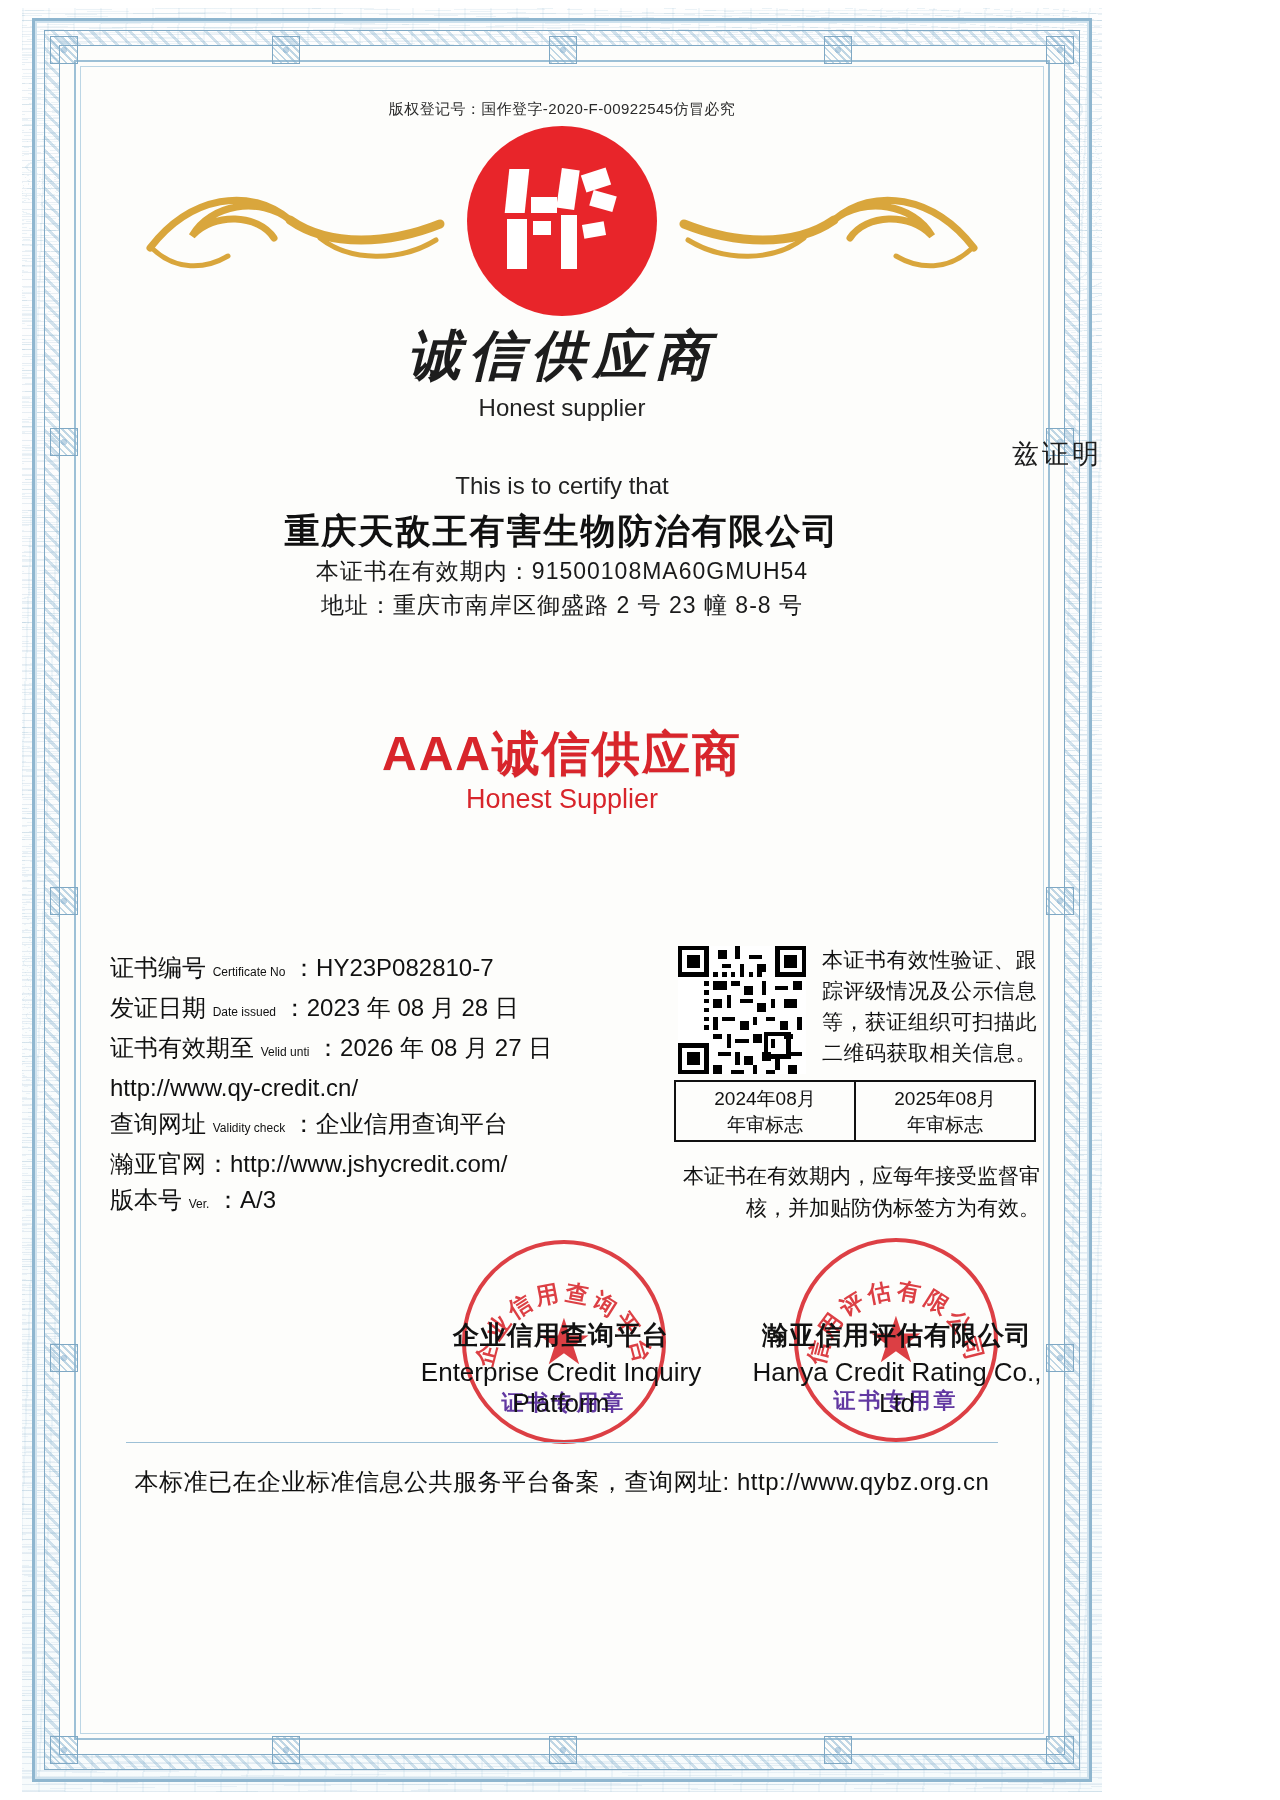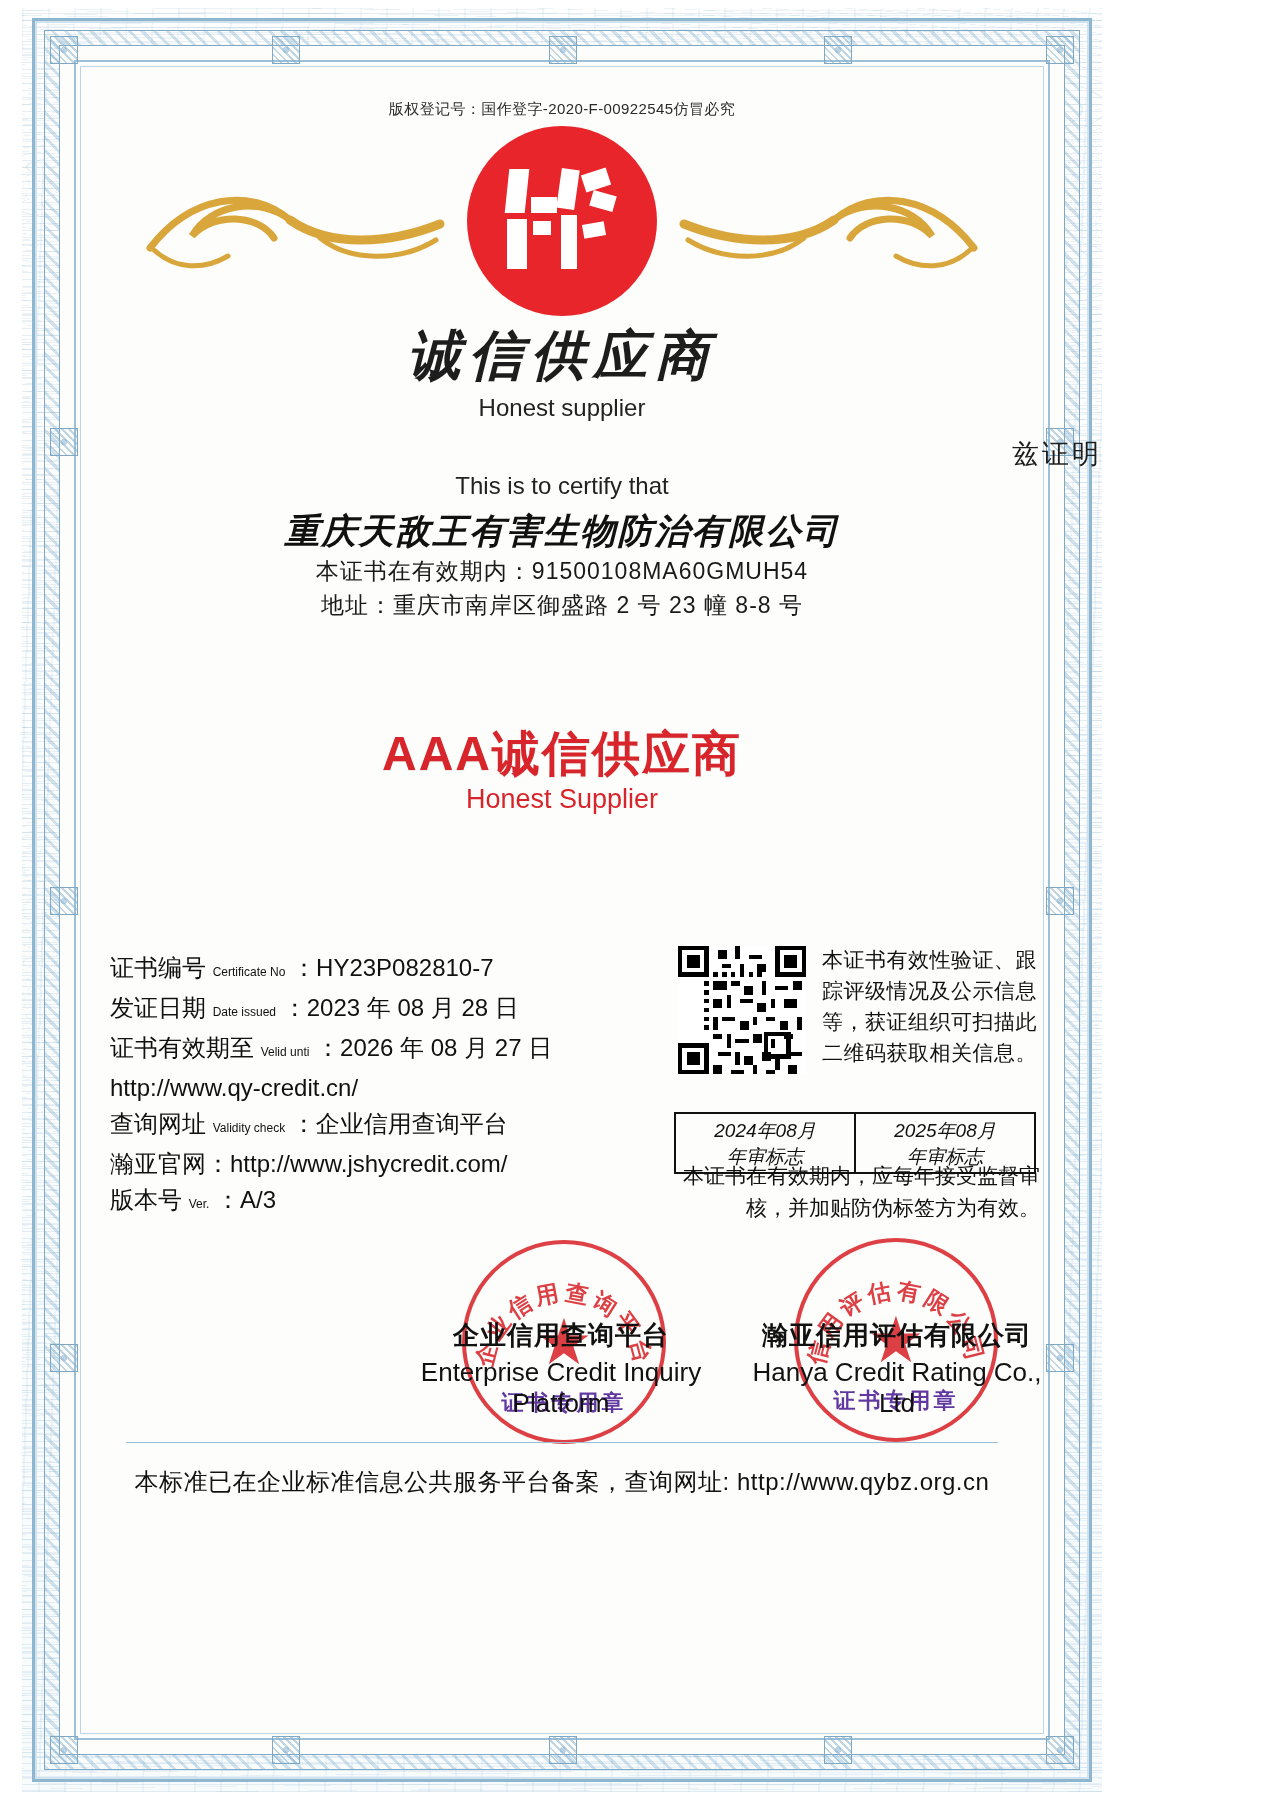--- a/index.html
+++ b/index.html
@@ -109,21 +109,21 @@
   .certify-cn{
     position:absolute;left:0;right:0;top:428px;text-align:right;
     font-size:27px;color:#1d1d1d;letter-spacing:3px;
   }
   .certify-en{
     position:absolute;left:0;right:0;top:464px;text-align:center;
     font-size:24px;color:#222;
   }
   .company{
     position:absolute;left:0;right:0;top:500px;text-align:center;
-    font-size:35px;font-weight:700;color:#111;letter-spacing:2px;font-style:italic;
+    font-size:35px;font-weight:700;color:#111;letter-spacing:2px;
   }
   .credit-code{
     position:absolute;left:0;right:0;top:548px;text-align:center;
     font-size:23px;color:#1a1a1a;letter-spacing:1px;
   }
   .address{
     position:absolute;left:0;right:0;top:582px;text-align:center;
     font-size:23px;color:#1a1a1a;letter-spacing:1px;
   }
   .award-cn{
@@ -148,23 +148,22 @@
   .qr{
     position:absolute;left:656px;top:938px;width:128px;height:128px;
     background:#fff;
   }
   .qr svg{display:block;}
   .qr-note{
     position:absolute;left:800px;top:936px;width:230px;
     font-size:21px;color:#111;line-height:31px;letter-spacing:.5px;
   }
   .stamp-boxes{
-    position:absolute;left:652px;top:1104px;width:362px;height:62px;
+    position:absolute;left:652px;top:1072px;width:362px;height:62px;
     display:flex;
-    font-style:italic;
   }
   .stamp-box{
     flex:1;border:2px solid #111;text-align:center;
     font-size:19px;color:#111;line-height:26px;padding-top:4px;
     box-sizing:border-box;
   }
   .stamp-box + .stamp-box{border-left:none;}
   .annual-note{
     position:absolute;left:640px;top:1152px;width:378px;
     font-size:21px;color:#111;line-height:32px;text-align:right;

